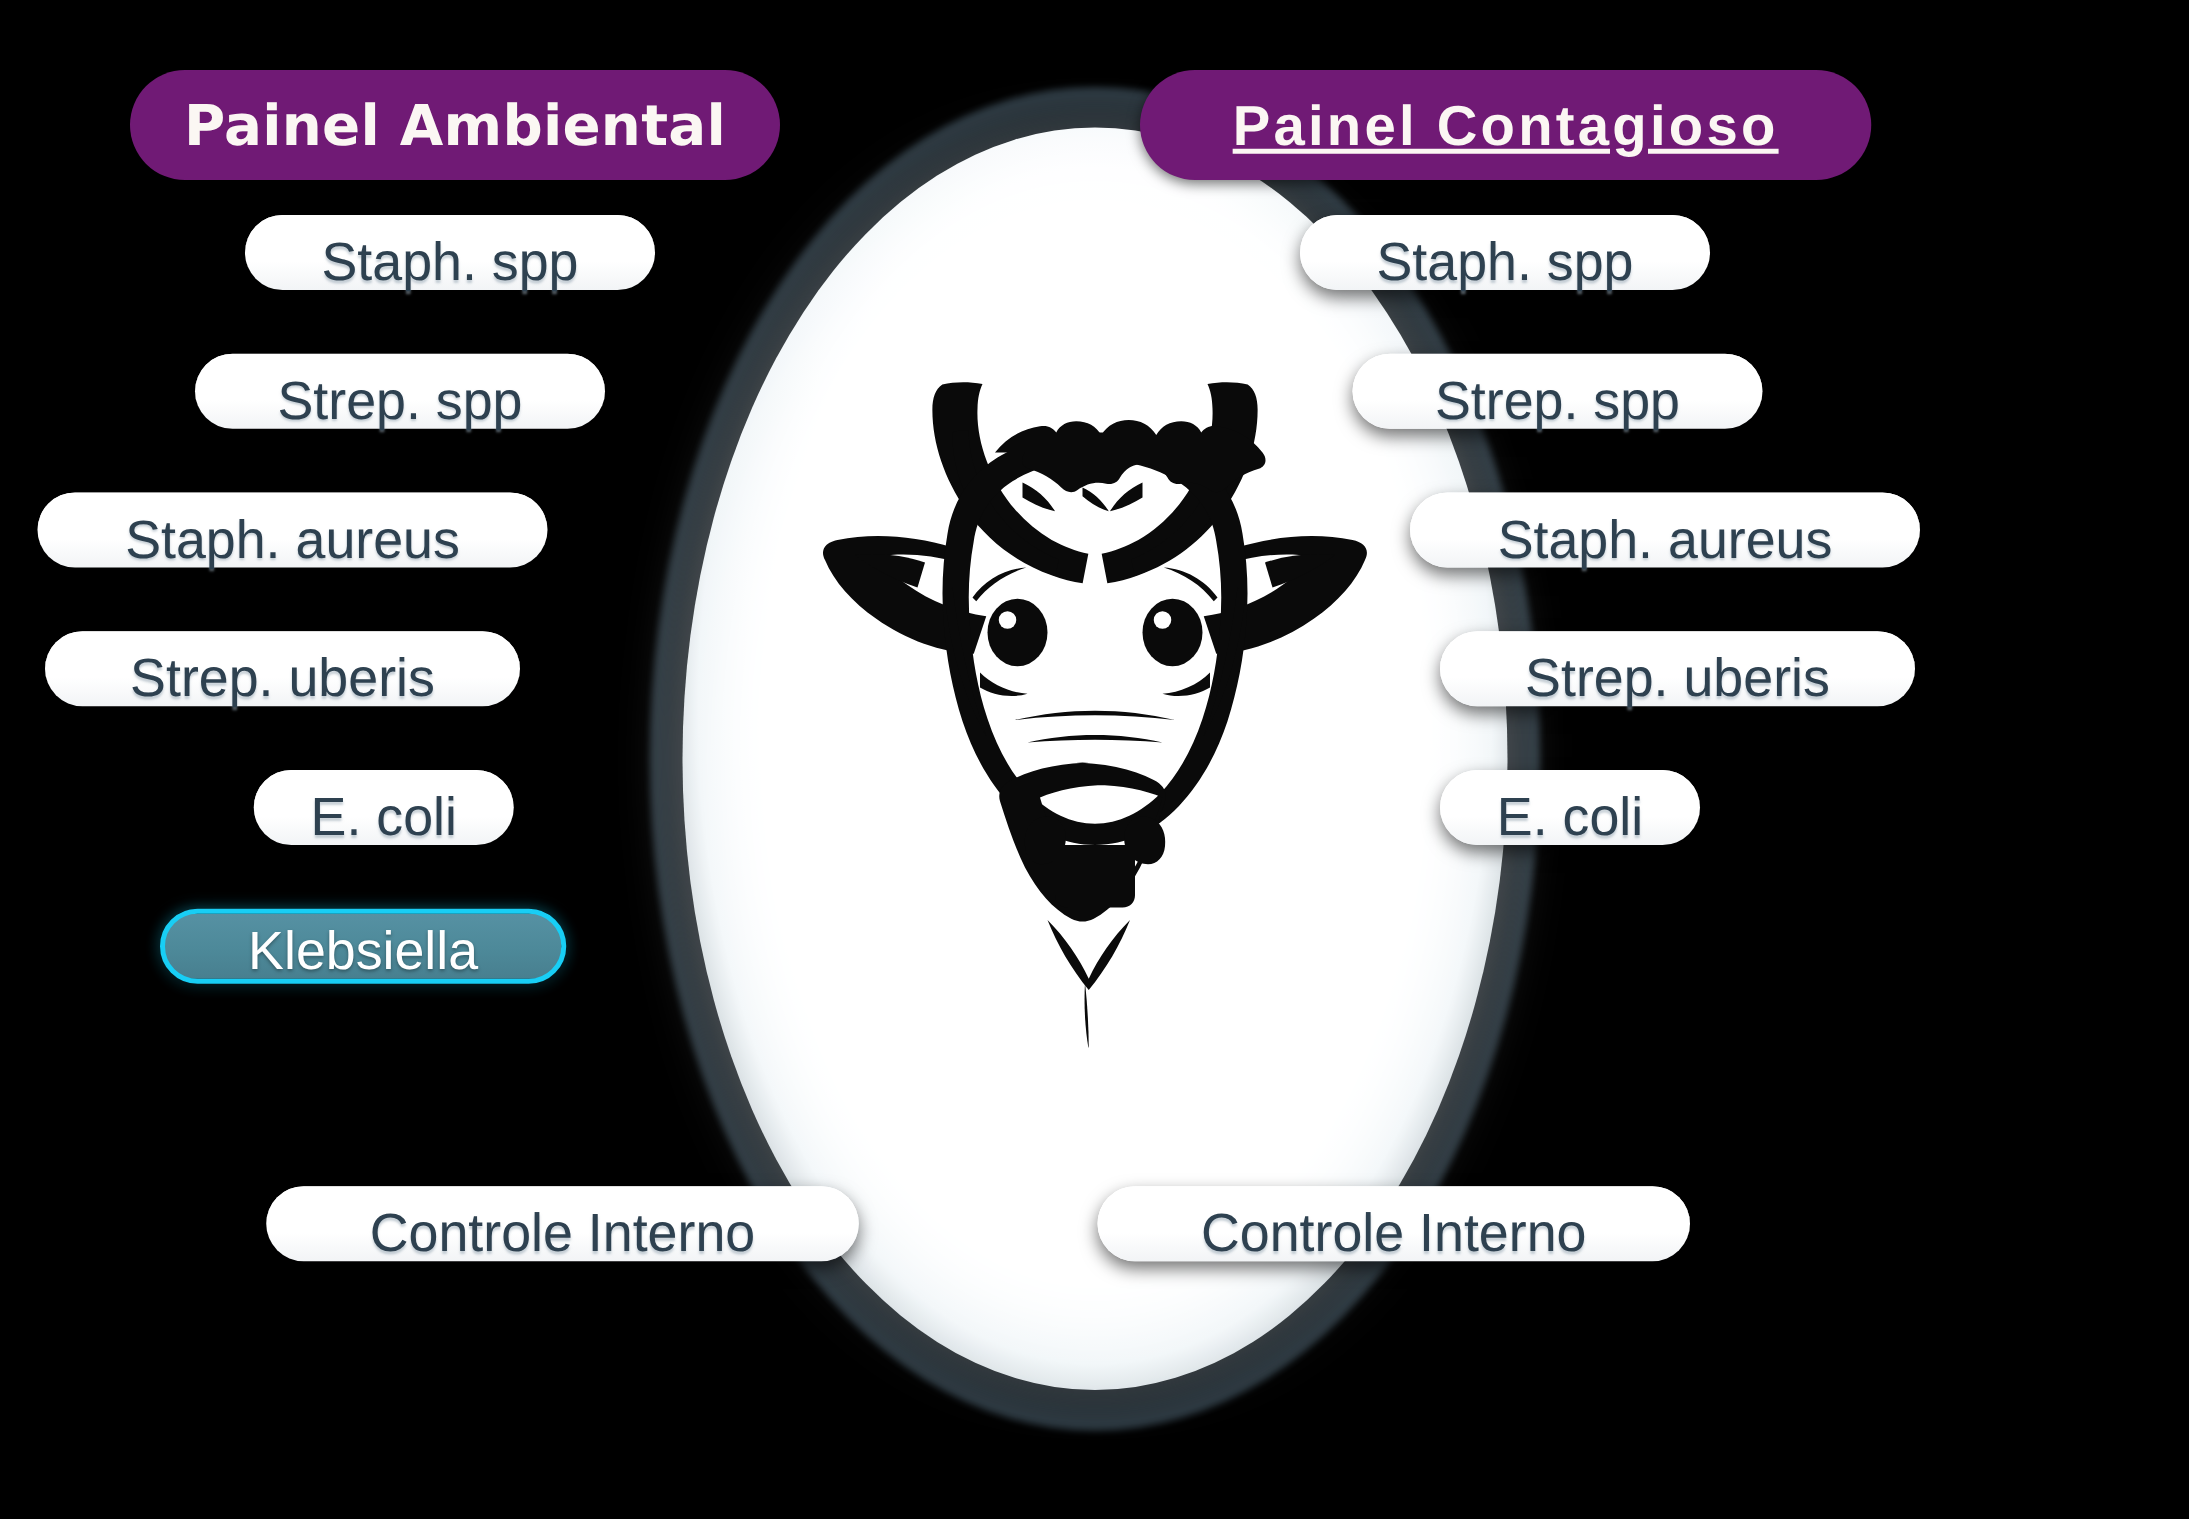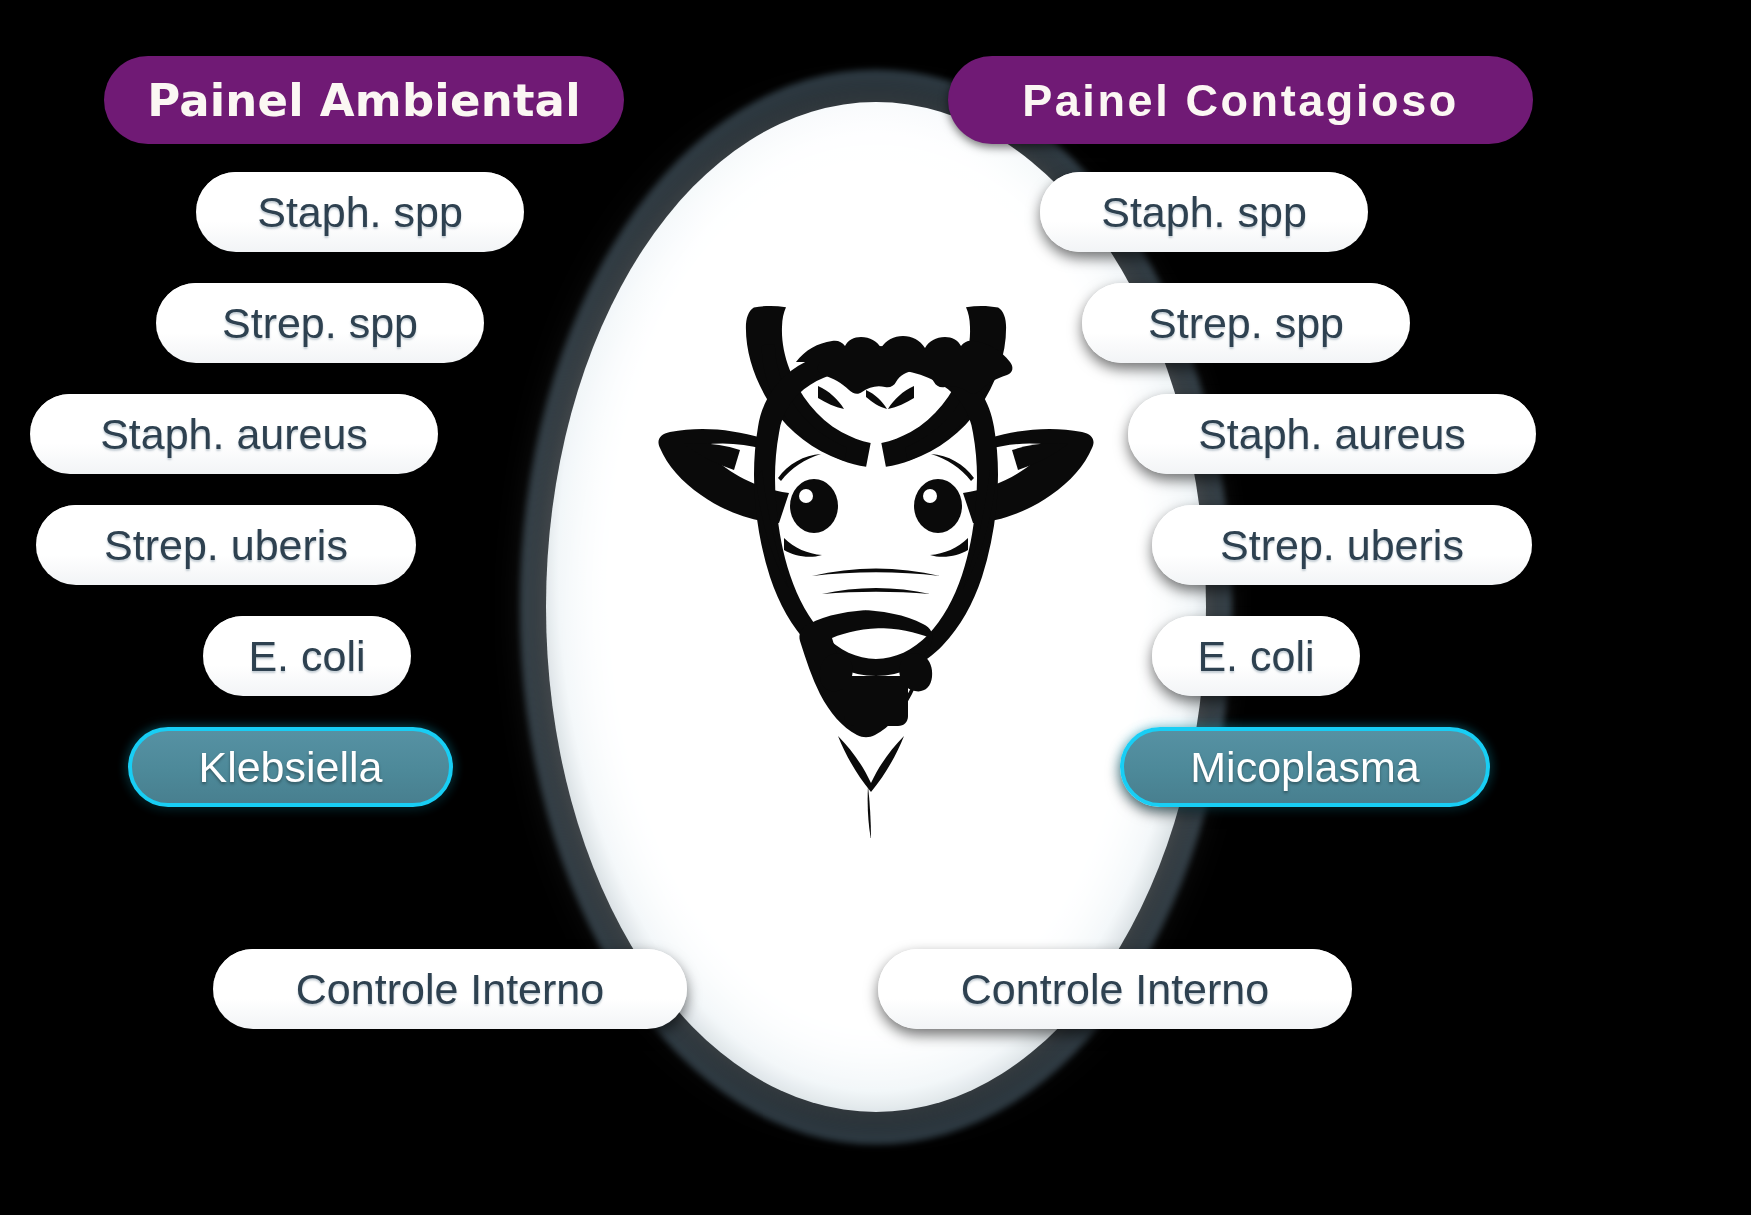--- a/index.html
+++ b/index.html
@@ -56,29 +56,29 @@
   
   .hdr{
     position:absolute;top:56px;height:88px;
     background:#701a75;border-radius:44px;
     display:flex;align-items:center;justify-content:center;
     color:#FBF7F3;
     box-shadow:0 3px 10px rgba(0,0,0,.55);
     z-index:30;
   }
   #hdr-left{left:104px;width:520px;}
-  #hdr-right{left:948px;width:585px;}
+  #hdr-right{left:912px;width:585px;text-decoration:underline;}
   .hdr-txt{font-size:45px;font-weight:700;line-height:1;white-space:nowrap;}
   #hdr-left  .hdr-txt{font-family:"DejaVu Sans",sans-serif;letter-spacing:.2px;}
   #hdr-right .hdr-txt{font-family:"Liberation Sans",sans-serif;letter-spacing:2.6px;}
 
   
   .pill{
-    position:absolute;height:80px;border-radius:40px;
-    display:flex;align-items:center;
+    position:absolute;height:60px;border-radius:40px;
+    display:flex;align-items:flex-end;
     white-space:nowrap;z-index:20;
     box-sizing:border-box;
   }
   .pill .lbl{
     font-size:43px;line-height:1;font-weight:400;
     font-family:"Liberation Sans","DejaVu Sans",sans-serif;
   }
   .pill.plain{
     background:linear-gradient(180deg,#ffffff 0%,#ffffff 62%,#f2f4f6 100%);
     box-shadow:0 6px 14px rgba(0,0,0,.55), 0 1px 0 rgba(255,255,255,.9) inset;
@@ -199,20 +199,17 @@
   </div>
   <div class="pill plain right" style="left:1128px;width:408px;top:394px;">
     <span class="lbl">Staph. aureus</span>
   </div>
   <div class="pill plain right" style="left:1152px;width:380px;top:505px;">
     <span class="lbl">Strep. uberis</span>
   </div>
   <div class="pill plain right" style="left:1152px;width:208px;top:616px;">
     <span class="lbl">E. coli</span>
   </div>
-  <div class="pill hi right" style="left:1120px;width:370px;top:727px;">
-    <span class="lbl">Micoplasma</span>
-  </div>
   <div class="pill plain right" style="left:878px;width:474px;top:949px;">
     <span class="lbl">Controle Interno</span>
   </div>
 
 </div>
 
 </body></html>

